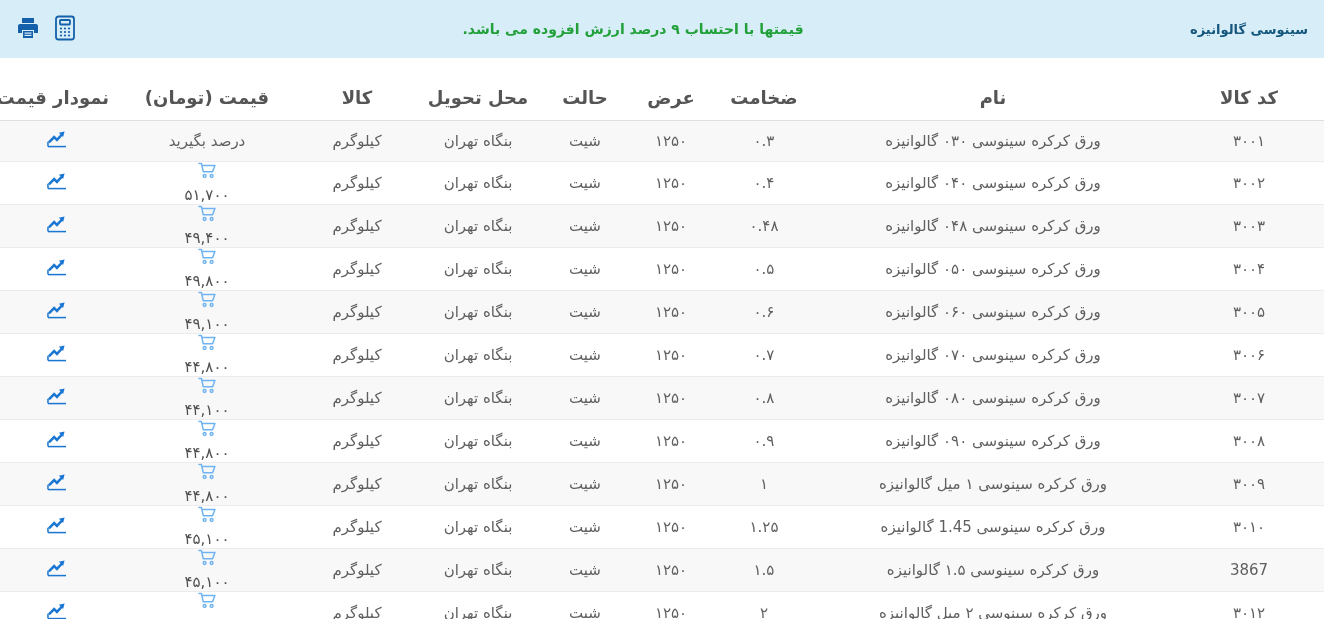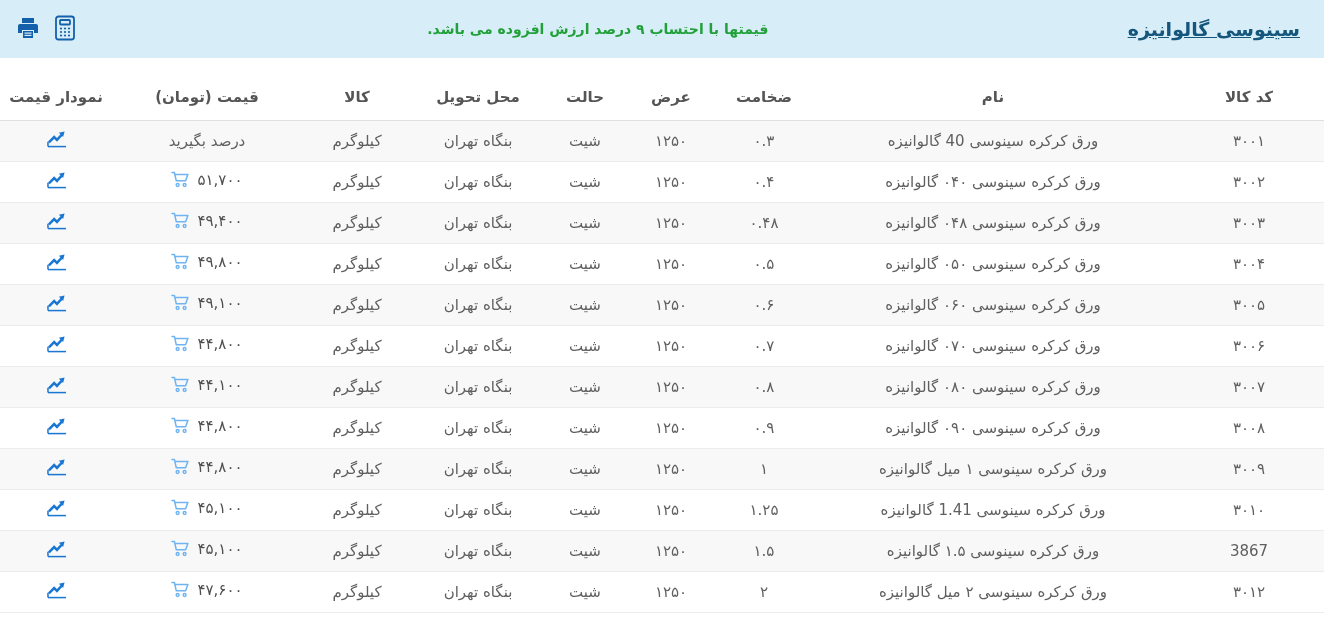--- a/index.html
+++ b/index.html
@@ -10,41 +10,41 @@
     font-family:"DejaVu Sans","Liberation Sans",sans-serif;
     direction:rtl;
     overflow:hidden;
   }
   .topbar {
     height:58px;
     background:var(--topbar-bg,#d7edf8);
     display:flex; align-items:center; justify-content:space-between;
     padding:0 16px;
   }
-  .page-title { font-size:19px; font-weight:bold; color:var(--title-color,#15567d); margin:8px;text-decoration:underline; }
+  .page-title { font-size:13px; font-weight:bold; color:var(--title-color,#15567d); margin:0; }
   .vat-note  { font-size:14px; font-weight:bold; color:var(--note-color,#22a13a); }
   .toolbar-icons { direction:ltr; display:flex; align-items:center; gap:14px; }
   .icon-btn { display:inline-flex; cursor:pointer; background:none; border:none; padding:0; }
 
   table { width:1324px; border-collapse:collapse; margin-top:17px; table-layout:fixed; }
   thead th {
-    height:45px; font-size:15px; font-weight:bold;
+    height:45px; font-size:18px; font-weight:bold;
     color:var(--header-text,#555555); text-align:center;
     border-bottom:1px solid #e0e0e0; background:#ffffff;
     padding:0 3px; white-space:nowrap;
   }
   tbody td {
     height:41px; font-size:15px; color:var(--cell-text,#5f5f5f);
     text-align:center; border-bottom:1px solid #ececec;
     padding:0 4px; white-space:nowrap; overflow:hidden;
   }
   tbody tr:nth-child(odd)  { background:var(--stripe-bg,#f8f8f8); }
   tbody tr:nth-child(even) { background:#ffffff; }
 
-  .price-wrap { display:inline-flex; align-items:center; gap:7px; direction:ltr; }
+  .price-wrap { display:inline-flex; align-items:center; gap:7px; direction:ltr;flex-direction:column; }
   .price-text { color:#4f4f4f; }
   .chart-link { display:inline-flex; cursor:pointer; }
 </style>
 </head>
 <body>
 
 <div class="topbar">
   <h1 class="page-title">سینوسی گالوانیزه</h1>
   <div class="vat-note">قیمتها با احتساب ۹ درصد ارزش افزوده می باشد.</div>
   <div class="toolbar-icons">
@@ -102,21 +102,21 @@
         <th>حالت</th>
         <th>محل تحویل</th>
         <th>کالا</th>
         <th>قیمت (تومان)</th>
         <th>نمودار قیمت</th>
       </tr>
     </thead>
   <tbody id="body-rows">
       <tr>
         <td><span>۳۰۰۱</span></td>
-        <td><span>ورق کرکره سینوسی 40 گالوانیزه</span></td>
+        <td><span>ورق کرکره سینوسی ۰۳۰ گالوانیزه</span></td>
         <td><span>۰.۳</span></td>
         <td><span>۱۲۵۰</span></td>
         <td><span>شیت</span></td>
         <td><span>بنگاه تهران</span></td>
         <td><span>کیلوگرم</span></td>
         <td><span>درصد بگیرید</span></td>
         <td><span class="chart-link">
             <svg width="21" height="18" viewBox="0 0 22 19">
   <path d="M2 17.5h19" stroke="#1976d2" stroke-width="1.6"></path>
   <path d="M2 17.5v-5" stroke="#1976d2" stroke-width="1.6"></path>
@@ -336,21 +336,21 @@
             <svg width="21" height="18" viewBox="0 0 22 19">
   <path d="M2 17.5h19" stroke="#1976d2" stroke-width="1.6"></path>
   <path d="M2 17.5v-5" stroke="#1976d2" stroke-width="1.6"></path>
   <polyline points="3,13 8.5,7.5 11.5,10.5 17,4.5" fill="none" stroke="#1976d2" stroke-width="2.6"></polyline>
   <polygon points="19.5,1.5 13.5,3 18,7.5" fill="#1976d2"></polygon>
             </svg>
           </span></td>
       </tr>
       <tr>
         <td><span>۳۰۱۰</span></td>
-        <td><span>ورق کرکره سینوسی 1.41 گالوانیزه</span></td>
+        <td><span>ورق کرکره سینوسی 1.45 گالوانیزه</span></td>
         <td><span>۱.۲۵</span></td>
         <td><span>۱۲۵۰</span></td>
         <td><span>شیت</span></td>
         <td><span>بنگاه تهران</span></td>
         <td><span>کیلوگرم</span></td>
         <td><span class="price-wrap">
             <span style="display: inline-flex; cursor: pointer;">
               <svg width="19" height="17" viewBox="0 0 19 17" fill="none" stroke="#6fb3f2" stroke-width="1.5" stroke-linecap="round" stroke-linejoin="round">
   <path d="M1 1.5h2.4l1.9 8.3h9.3l2.3-6.3H4"></path>
   <circle cx="6.6" cy="14" r="1.4"></circle>

